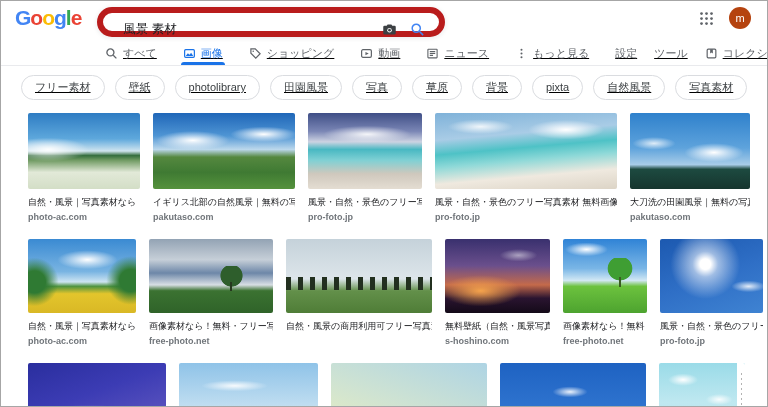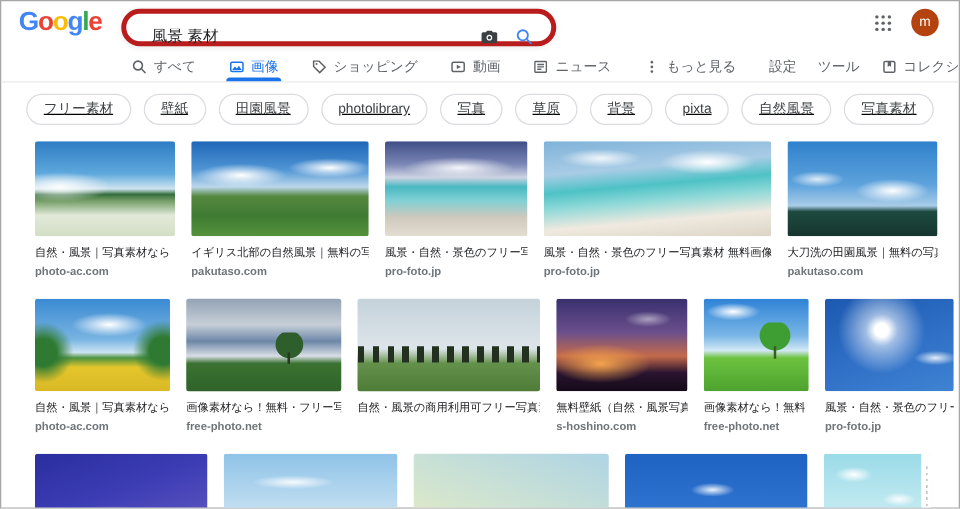--- a/index.html
+++ b/index.html
@@ -2,33 +2,33 @@
 <html><head>
 <meta charset="utf-8">
 <style>
   * { margin:0; padding:0; box-sizing:border-box; }
   body { background:#fff; font-family:"Liberation Sans","DejaVu Sans",sans-serif; }
   .page { width:768px; height:407px; border:1px solid #a6a6a6; background:#fff; overflow:hidden; position:relative; }
 
   
   .topbar { display:flex; align-items:flex-start; height:40px; padding:6px 16px 0 14px; }
   .logo { font-size:21px; font-weight:bold; letter-spacing:-1px; line-height:1; cursor:pointer; }
-  .searchbar { margin-left:16px; width:348px; height:30px; border:4px solid #b91c1c; border-radius:16px;
+  .searchbar { margin-left:16px; width:348px; height:30px; border:6px solid #b91c1c; border-radius:16px;
                display:flex; align-items:center; gap:13px; padding:15px 14px 0 20px;
                box-shadow:0 1px 5px rgba(32,33,36,.10); background:#fff; }
   .search-input { border:none; outline:none; flex:1; font-size:12.5px; color:#202124; font-family:inherit; background:transparent; }
   .icon-btn { display:flex; align-items:center; justify-content:center; cursor:pointer; }
   .cam { color:#3c4043; } .mag { color:#4285f4; }
   .top-right { margin-left:auto; display:flex; align-items:center; gap:15px; }
   .apps { color:#5f6368; }
   .avatar { width:22px; height:22px; border-radius:50%; color:#fff; font-size:11px; display:flex;
             align-items:center; justify-content:center; cursor:pointer; }
 
   
-  .tabsbar { display:flex; align-items:stretch; height:25px; padding:0 16px 0 104px; border-bottom:1px solid #e9eaed; }
+  .tabsbar { display:flex; align-items:stretch; height:25px; padding:0 16px 0 104px; border-bottom:1px solid #e9eaed;text-decoration:underline; }
   .tab { display:flex; align-items:center; gap:5px; font-size:11px; color:#5f6368; margin-right:26px;
          cursor:pointer; position:relative; white-space:nowrap; }
   .tab svg { width:13px; height:13px; }
   .tab.active { color:#1a73e8; }
   .tab.active::after { content:""; position:absolute; left:-2px; right:-2px; bottom:0; height:3px;
                        background:#1a73e8; border-radius:3px 3px 0 0; }
   .tab.plain { margin-right:17px; }
   .tabs-right { margin-left:auto; display:flex; align-items:center; gap:17px; font-size:11px; color:#5f6368; }
   .tabs-right .tab { margin-right:0; }
 
@@ -229,22 +229,22 @@
             </svg>
           </span>
           <span>コレクション</span>
         </div>
       </div>
   </div>
 
   <div class="chips" id="chips">
       <div class="chip">フリー素材</div>
       <div class="chip">壁紙</div>
+      <div class="chip">photolibrary</div>
       <div class="chip">田園風景</div>
-      <div class="chip">photolibrary</div>
       <div class="chip">写真</div>
       <div class="chip">草原</div>
       <div class="chip">背景</div>
       <div class="chip">pixta</div>
       <div class="chip">自然風景</div>
       <div class="chip">写真素材</div>
     </div>
 
   <div class="grid" id="grid">
       <div class="row">

